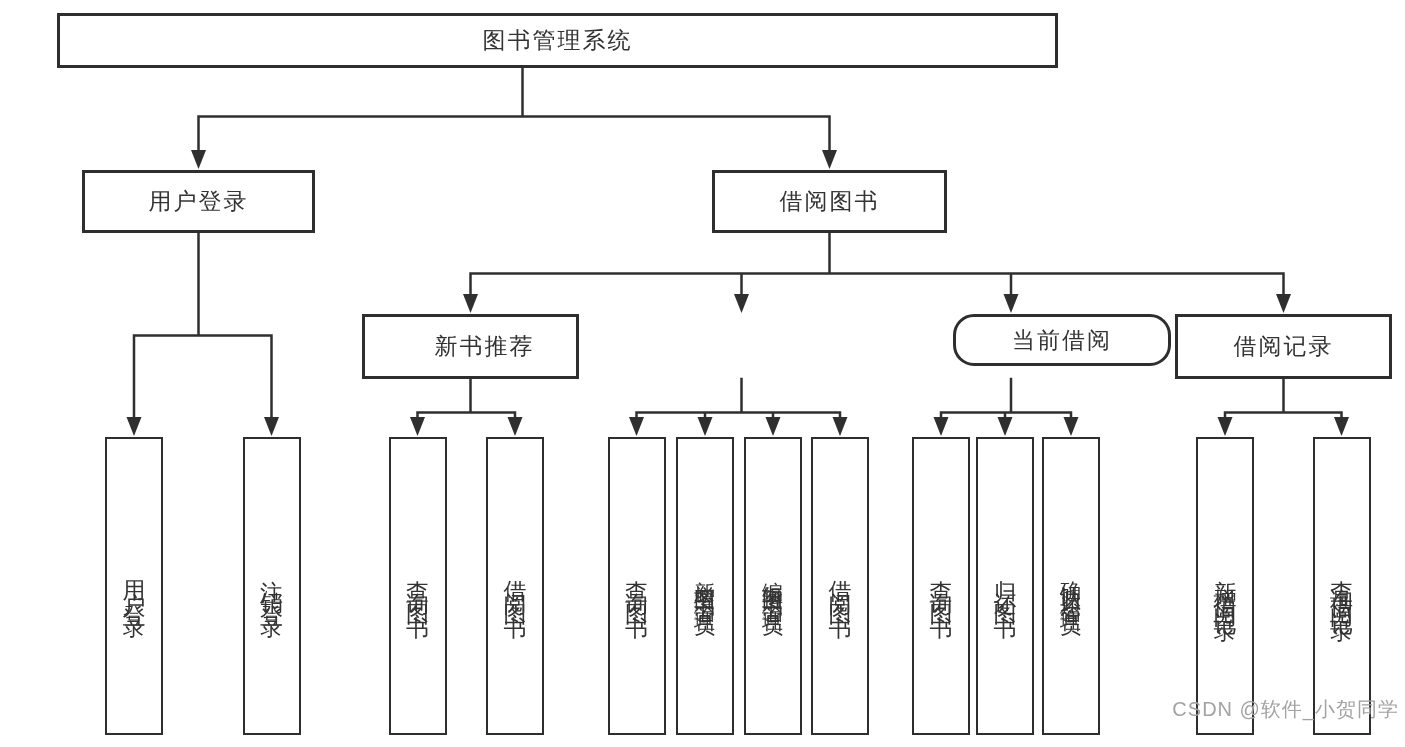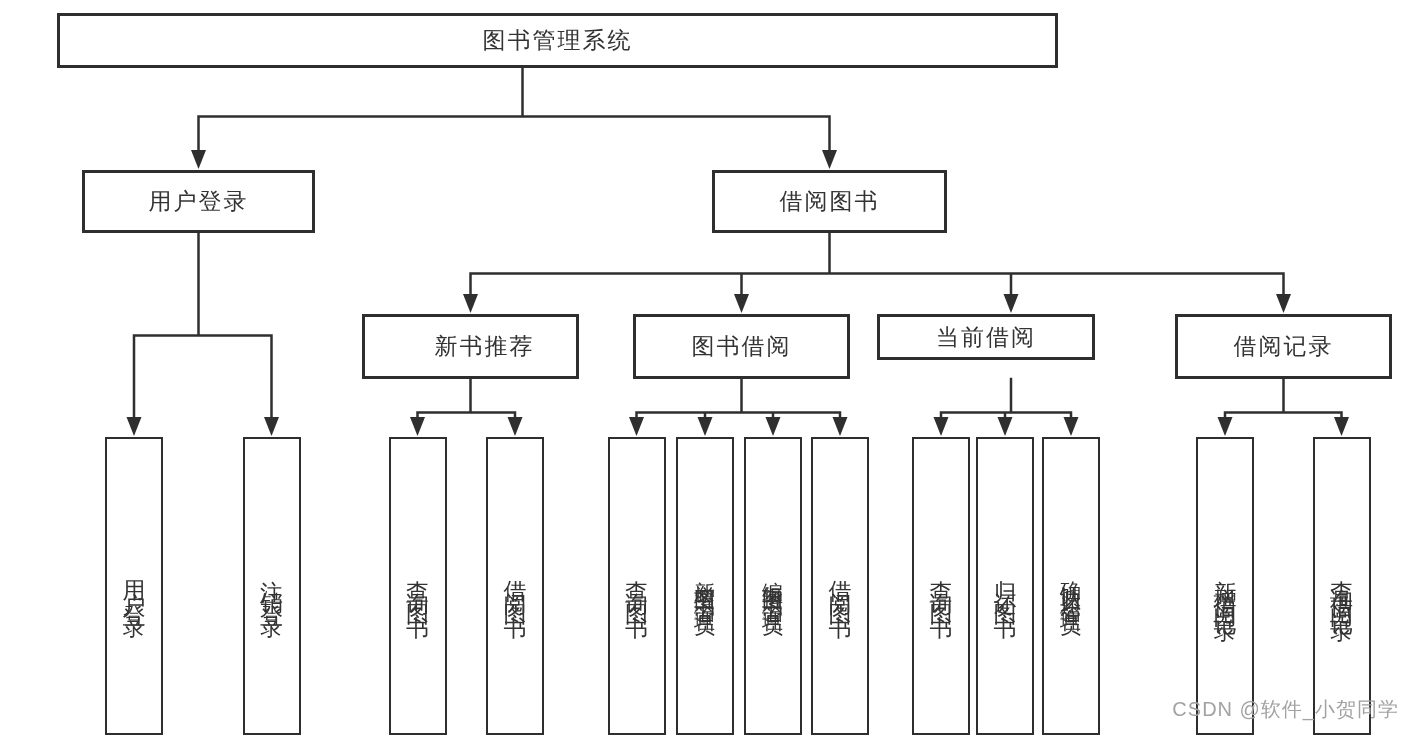--- a/index.html
+++ b/index.html
@@ -125,24 +125,21 @@
   <div class="node" style="left:82px; top:170px; width:233px; height:63px;">
     <span class="lbl">用户登录</span>
   </div>
   <div class="node" style="left:712px; top:170px; width:235px; height:63px;">
     <span class="lbl">借阅图书</span>
   </div>
 
   <div class="node" style="left:362px; top:314px; width:217px; height:65px;padding-left:28px;">
     <span class="lbl">新书推荐</span>
   </div>
-  <div class="node" style="left:633px; top:314px; width:217px; height:65px;">
-    <span class="lbl">图书借阅</span>
-  </div>
-  <div class="node" style="left:877px; top:314px; width:218px; height:46px;">
+  <div class="node" style="left:953px; top:314px; width:218px; height:52px;border-radius:21px;">
     <span class="lbl">当前借阅</span>
   </div>
   <div class="node" style="left:1175px; top:314px; width:217px; height:65px;">
     <span class="lbl">借阅记录</span>
   </div>
 
   <div class="leaf" style="left:105px;">
     <span class="vlbl">用户登录</span>
   </div>
   <div class="leaf" style="left:242.5px;">

